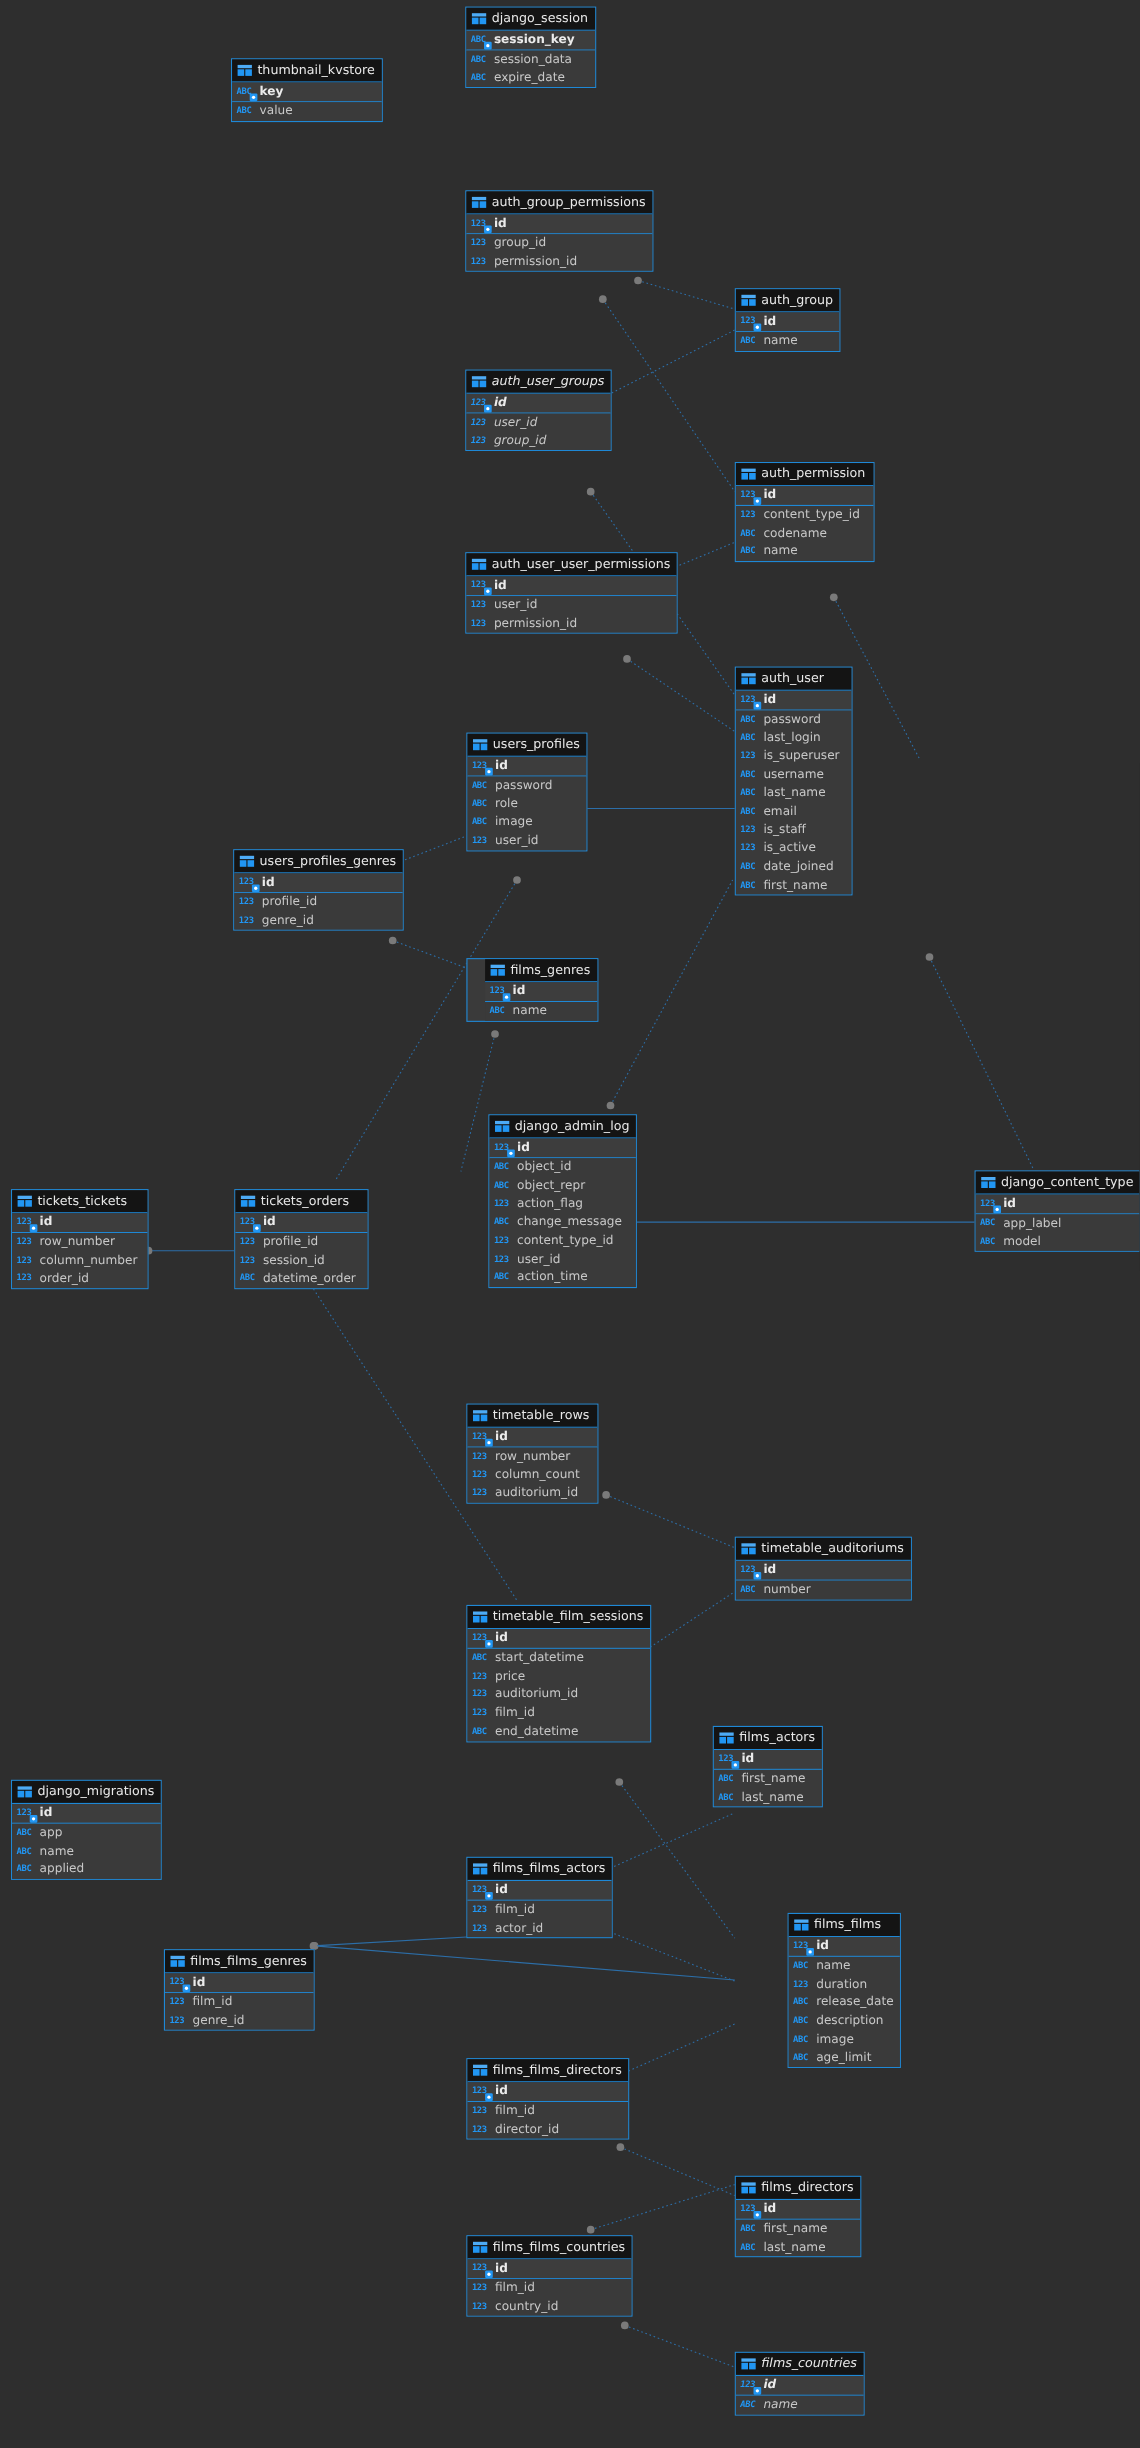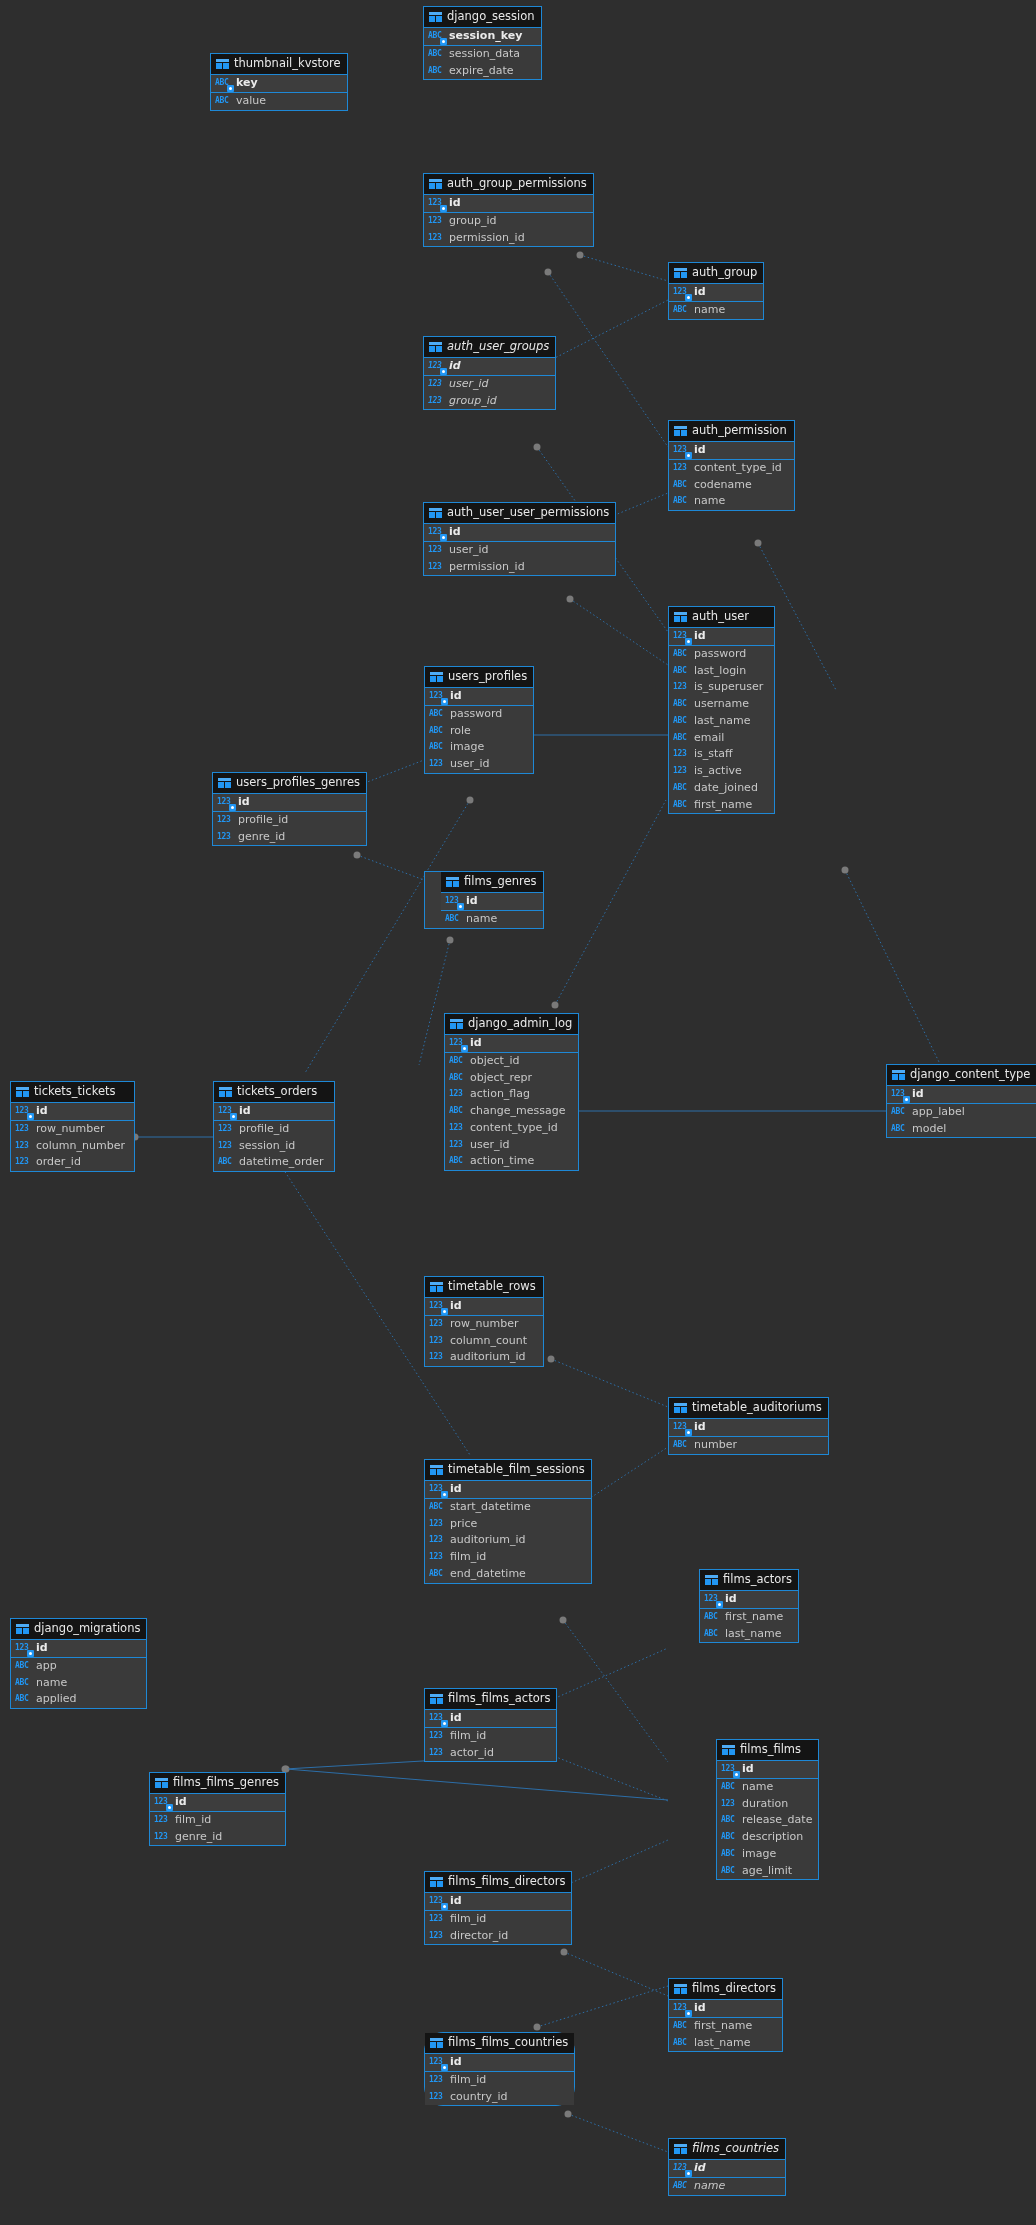--- a/index.html
+++ b/index.html
@@ -698,21 +698,21 @@
           <div class="col-row">
             <span class="type-ico">123</span>
             <span class="cname">film_id</span>
           </div>
           <div class="col-row">
             <span class="type-ico">ABC</span>
             <span class="cname">end_datetime</span>
           </div>
         </div>
       </div>
-      <div class="table-node" style="left: 699px; top: 1569px; min-width: 96px;">
+      <div class="table-node" style="left: 648px; top: 1569px; min-width: 96px;">
         <div class="tbl-header">
           <span class="tbl-icon">
             <i class="bar-top"></i>
             <i class="cell-a"></i>
             <i class="cell-b"></i>
           </span>
           <span>films_actors</span>
         </div>
         <div class="pk-section">
           <div class="col-row pk">
@@ -900,21 +900,21 @@
           <div class="col-row">
             <span class="type-ico">ABC</span>
             <span class="cname">first_name</span>
           </div>
           <div class="col-row">
             <span class="type-ico">ABC</span>
             <span class="cname">last_name</span>
           </div>
         </div>
       </div>
-      <div class="table-node" style="left: 424px; top: 2032px; min-width: 139px; border-radius: 19px;">
+      <div class="table-node" style="left: 424px; top: 2032px; min-width: 139px;">
         <div class="tbl-header">
           <span class="tbl-icon">
             <i class="bar-top"></i>
             <i class="cell-a"></i>
             <i class="cell-b"></i>
           </span>
           <span>films_films_countries</span>
         </div>
         <div class="pk-section">
           <div class="col-row pk">

